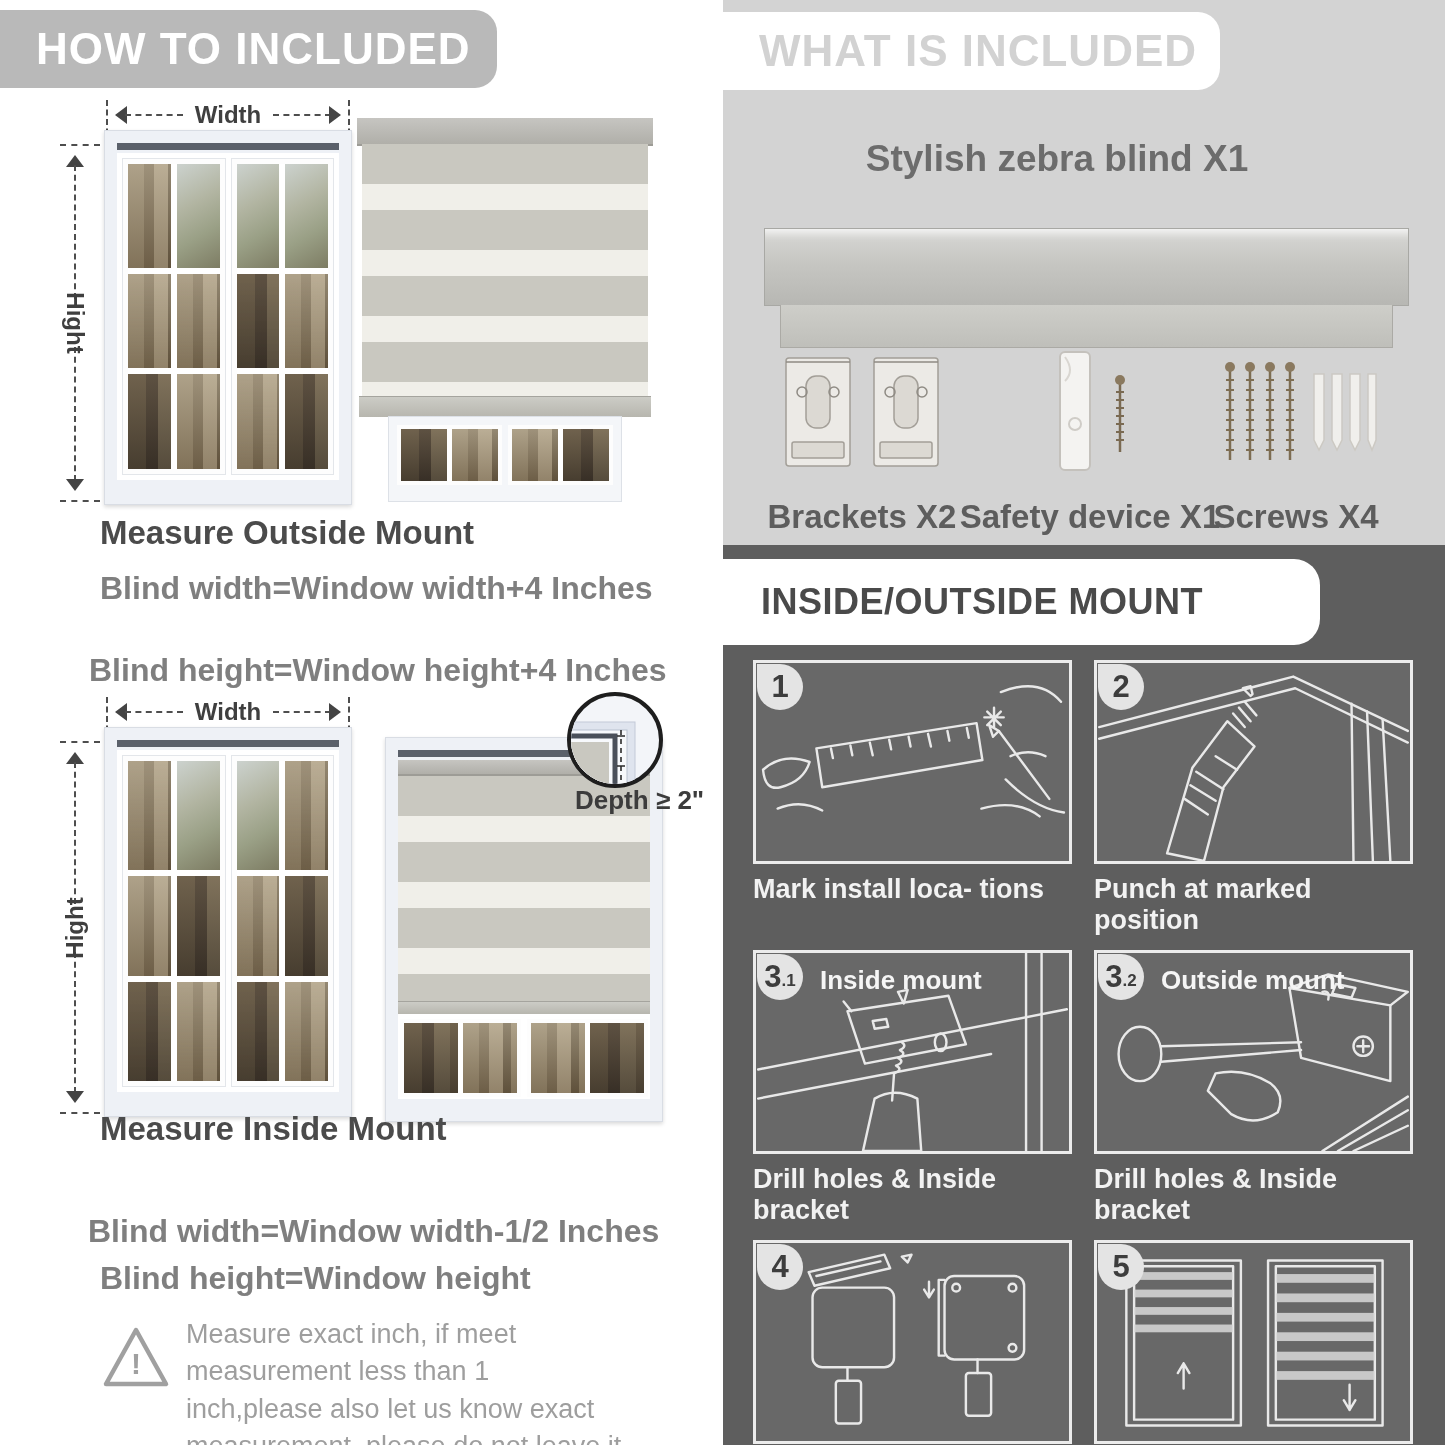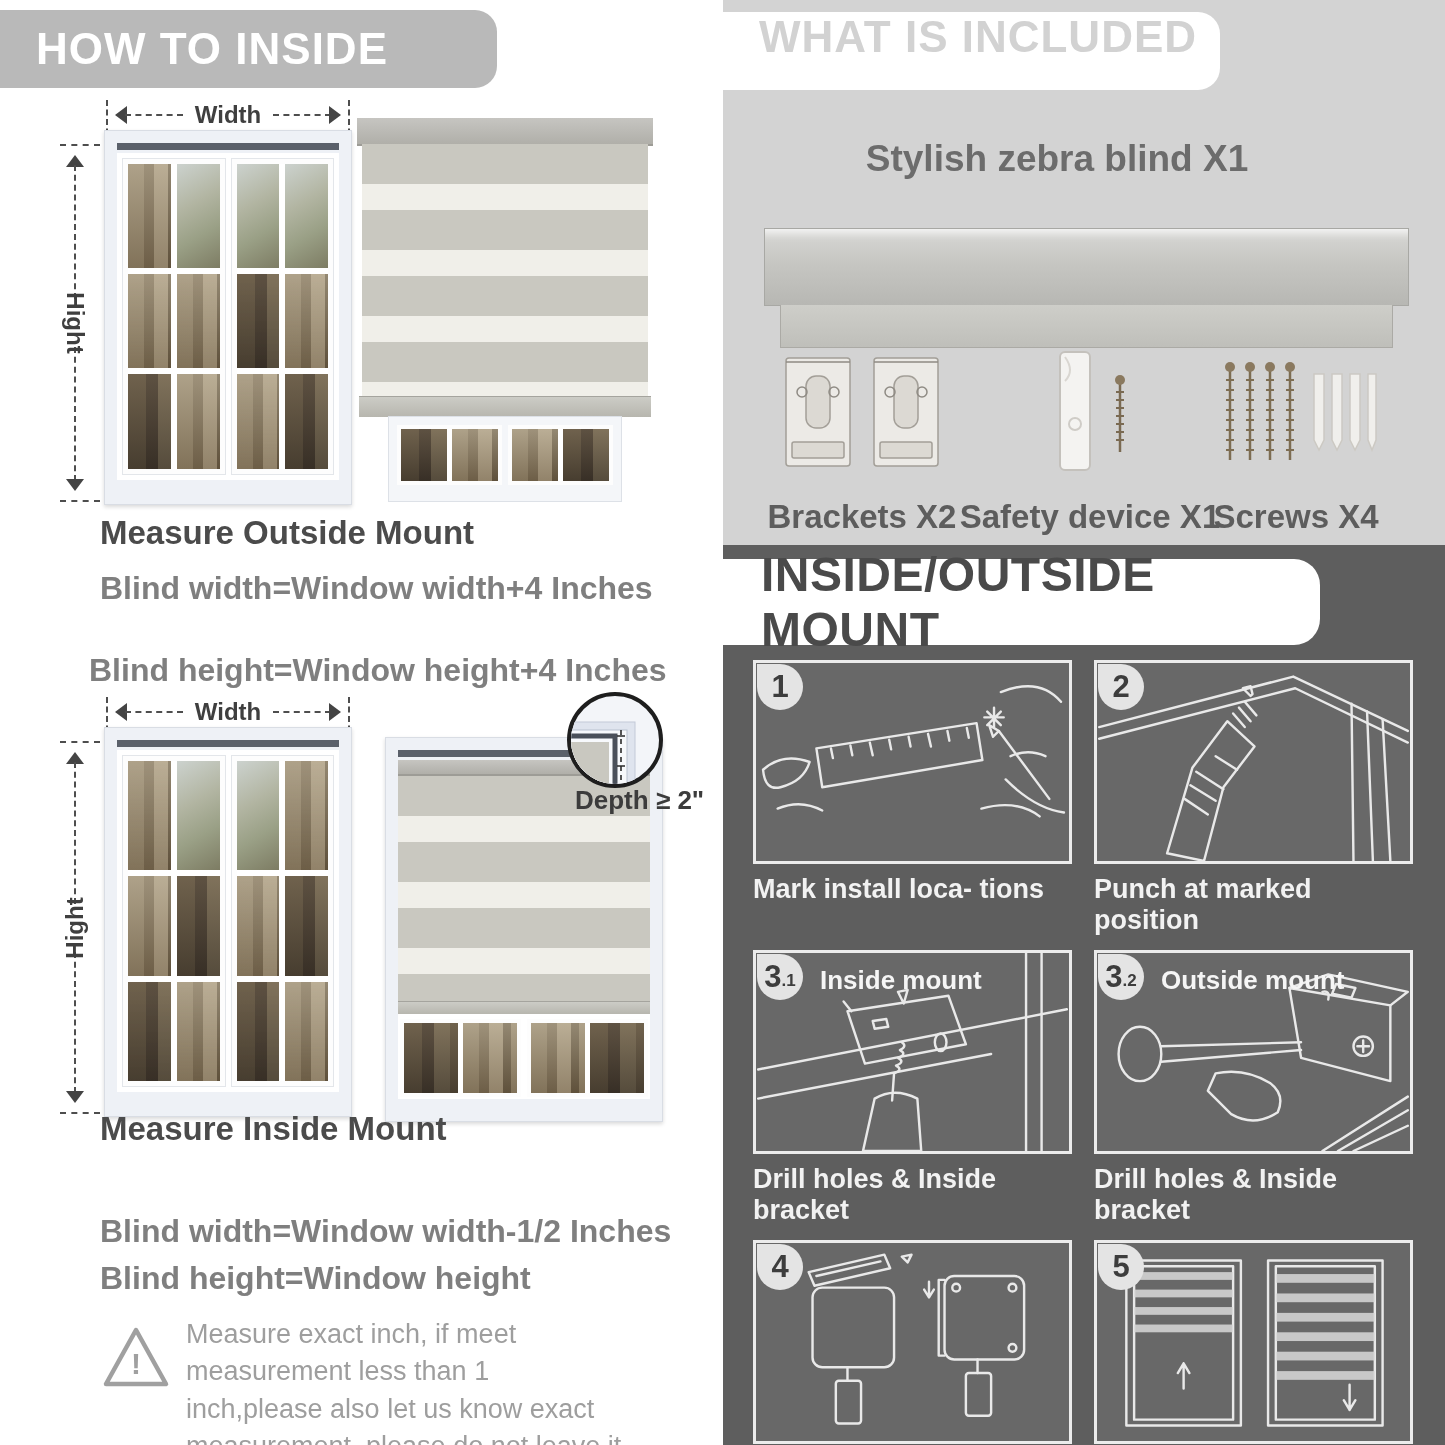--- a/index.html
+++ b/index.html
@@ -66,57 +66,57 @@
   
   .detail-circle{width:88px;height:88px;border-radius:50%;border:4px solid #1e1e1e;background:#f3f5f9;overflow:hidden;}
   .depth-lbl{font-size:26px;font-weight:bold;color:#3c3c3c;white-space:nowrap;}
 
   
   .warn-text{font-size:27px;color:#9e9e9e;line-height:1.38;font-weight:500;}
 
   
   .panel-light{left:723px;top:0;width:722px;height:545px;background:#d3d3d3;}
   .ribbon-white{left:723px;top:12px;width:497px;height:78px;background:#fff;
-    border-radius:0 22px 22px 0;display:flex;align-items:flex-start;}
+    border-radius:0 22px 22px 0;display:flex;align-items:center;}
   .ribbon-white span{color:#d2d2d2;font-size:44px;font-weight:bold;letter-spacing:1px;padding-left:36px;}
   .product-title{left:723px;top:138px;width:668px;text-align:center;font-size:37px;font-weight:bold;color:#6c6c6c;}
 
   .rail-top{left:764px;top:228px;width:643px;height:76px;
     background:linear-gradient(180deg,#d7d7d5 0%,#c6c6c2 45%,#b7b7b3 100%);
     border:1px solid #a8a8a4;box-shadow:inset 0 14px 10px -10px rgba(255,255,255,.8);}
   .rail-bottom{left:780px;top:305px;width:611px;height:42px;
     background:linear-gradient(180deg,#cecec9 0%,#bfbfba 100%);
     border:1px solid #abaaa5;border-top:none;}
 
   .part-label{font-size:33px;font-weight:bold;color:#5d5d5d;white-space:nowrap;transform:translateX(-50%);}
 
   .panel-dark{left:723px;top:545px;width:722px;height:900px;background:#5e5e5e;}
   .ribbon-white2{left:723px;top:559px;width:597px;height:86px;background:#fff;
     border-radius:0 26px 26px 0;display:flex;align-items:center;}
-  .ribbon-white2 span{color:#4a4a4a;font-size:48px;font-weight:bold;letter-spacing:.5px;padding-left:38px;}
+  .ribbon-white2 span{color:#4a4a4a;font-size:36px;font-weight:bold;letter-spacing:.5px;padding-left:38px;}
 
   .steps{left:753px;top:660px;width:660px;display:grid;grid-template-columns:1fr 1fr;
     column-gap:22px;row-gap:14px;}
   .step .box{position:relative;height:204px;background:#686868;border:3px solid #ececec;box-sizing:border-box;overflow:hidden;}
   .step .badge{position:absolute;left:1px;top:1px;width:46px;height:46px;border-radius:0 50% 50% 50%;
     background:#e4e4e4;color:#3d3d3d;display:flex;align-items:center;justify-content:center;
     font-size:31px;font-weight:bold;}
   .step .badge small{font-size:17px;font-weight:bold;margin-top:8px;}
   .step .intitle{position:absolute;left:64px;top:12px;color:#f5f5f5;font-size:26px;font-weight:bold;}
   .step .caption{margin-top:10px;color:#f2f2f2;font-size:27px;font-weight:bold;min-height:32px;}
   .step svg{display:block;width:100%;height:100%;}
   .lineart{stroke:#e9e9e9;stroke-width:2.5;fill:none;stroke-linecap:round;stroke-linejoin:round;}
 </style>
 </head>
 <body>
 
 <div id="stage">
 
   <div class="abs ribbon-left">
-    <span>HOW TO INSIDE</span>
+    <span>HOW TO INCLUDED</span>
   </div>
 
   <div class="abs" style="left:60px;top:100px;width:292px;height:405px;">
     <div class="abs h-tick" style="left:46px;top:0;"></div>
     <div class="abs h-tick" style="left:288px;top:0;"></div>
     <div class="abs h-arrow" style="left:46px;top:2px;width:244px;">
       <div class="ah-l"></div>
         <div class="seg"></div>
       <div class="lbl">Width</div>
       <div class="seg"></div>
@@ -241,21 +241,21 @@
       <rect x="-14" y="34" width="70" height="70" fill="#f7f9fc" stroke="#b9c1cf"></rect>
       <path d="M -14 40 L 44 40 L 44 98" stroke="#4a505a" stroke-width="5" fill="none"></path>
       <rect x="-10" y="46" width="48" height="60" fill="#c9c8c0"></rect>
       <path d="M 50 34 L 50 96" stroke="#2a2a2a" stroke-width="1.6" stroke-dasharray="5 4" fill="none"></path>
       <path d="M 46 40 L 54 40 M 46 70 L 54 70" stroke="#2a2a2a" stroke-width="1.6"></path>
     </svg>
   </div>
   <div class="abs depth-lbl" style="left:575px;top:785px;">Depth ≥ 2"</div>
 
   <div class="abs sec-title" style="left:100px;top:1110px;">Measure Inside Mount</div>
-  <div class="abs sec-line" style="left:100px;top:1213px;">Blind width=Window width-1/2 Inches</div>
+  <div class="abs sec-line" style="left:88px;top:1213px;">Blind width=Window width-1/2 Inches</div>
   <div class="abs sec-line" style="left:100px;top:1260px;text-align:right;">Blind height=Window height</div>
 
   <svg class="abs" style="left:100px;top:1322px;" width="72" height="72" viewBox="0 0 72 72">
     <path d="M36 8 L66 62 L6 62 Z" fill="none" stroke="#a0a0a0" stroke-width="4.5" stroke-linejoin="round"></path>
     <text x="36" y="52" text-anchor="middle" font-size="30" font-weight="bold" fill="#a0a0a0">!</text>
   </svg>
   <div class="abs warn-text" style="left:186px;top:1316px;width:438px;">Measure exact inch, if meet measurement less than 1 inch,please also let us know exact measurement, please do not leave it</div>
 
   <div class="abs panel-light"></div>
 

